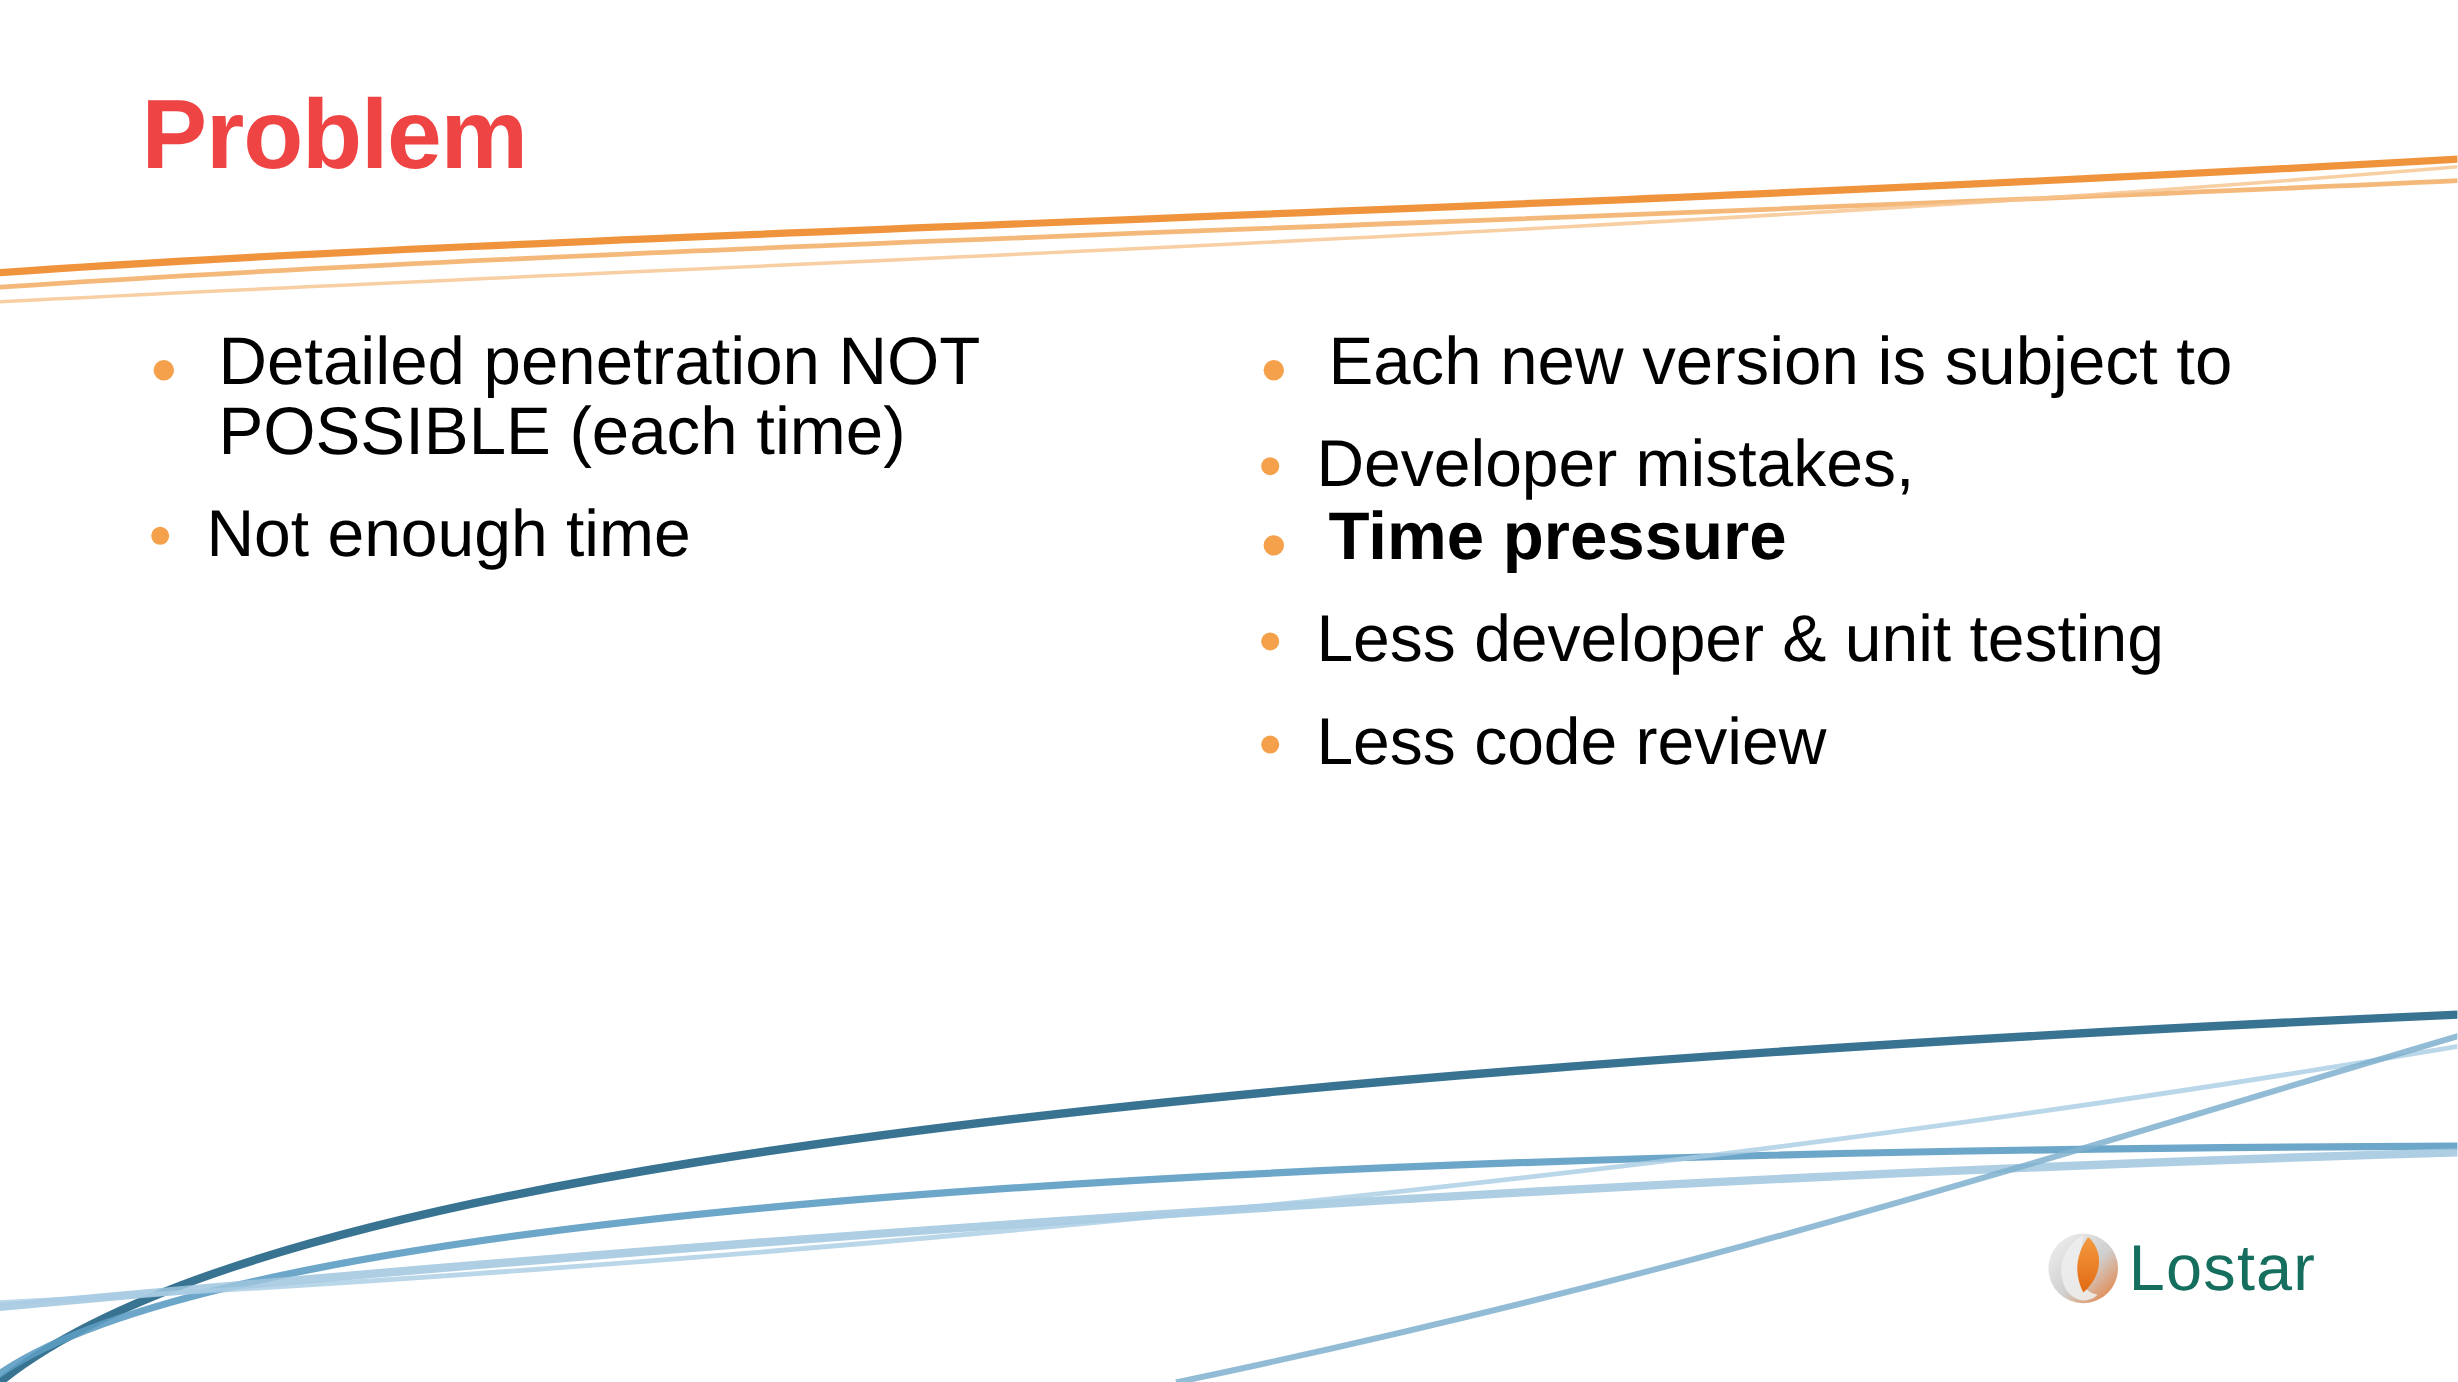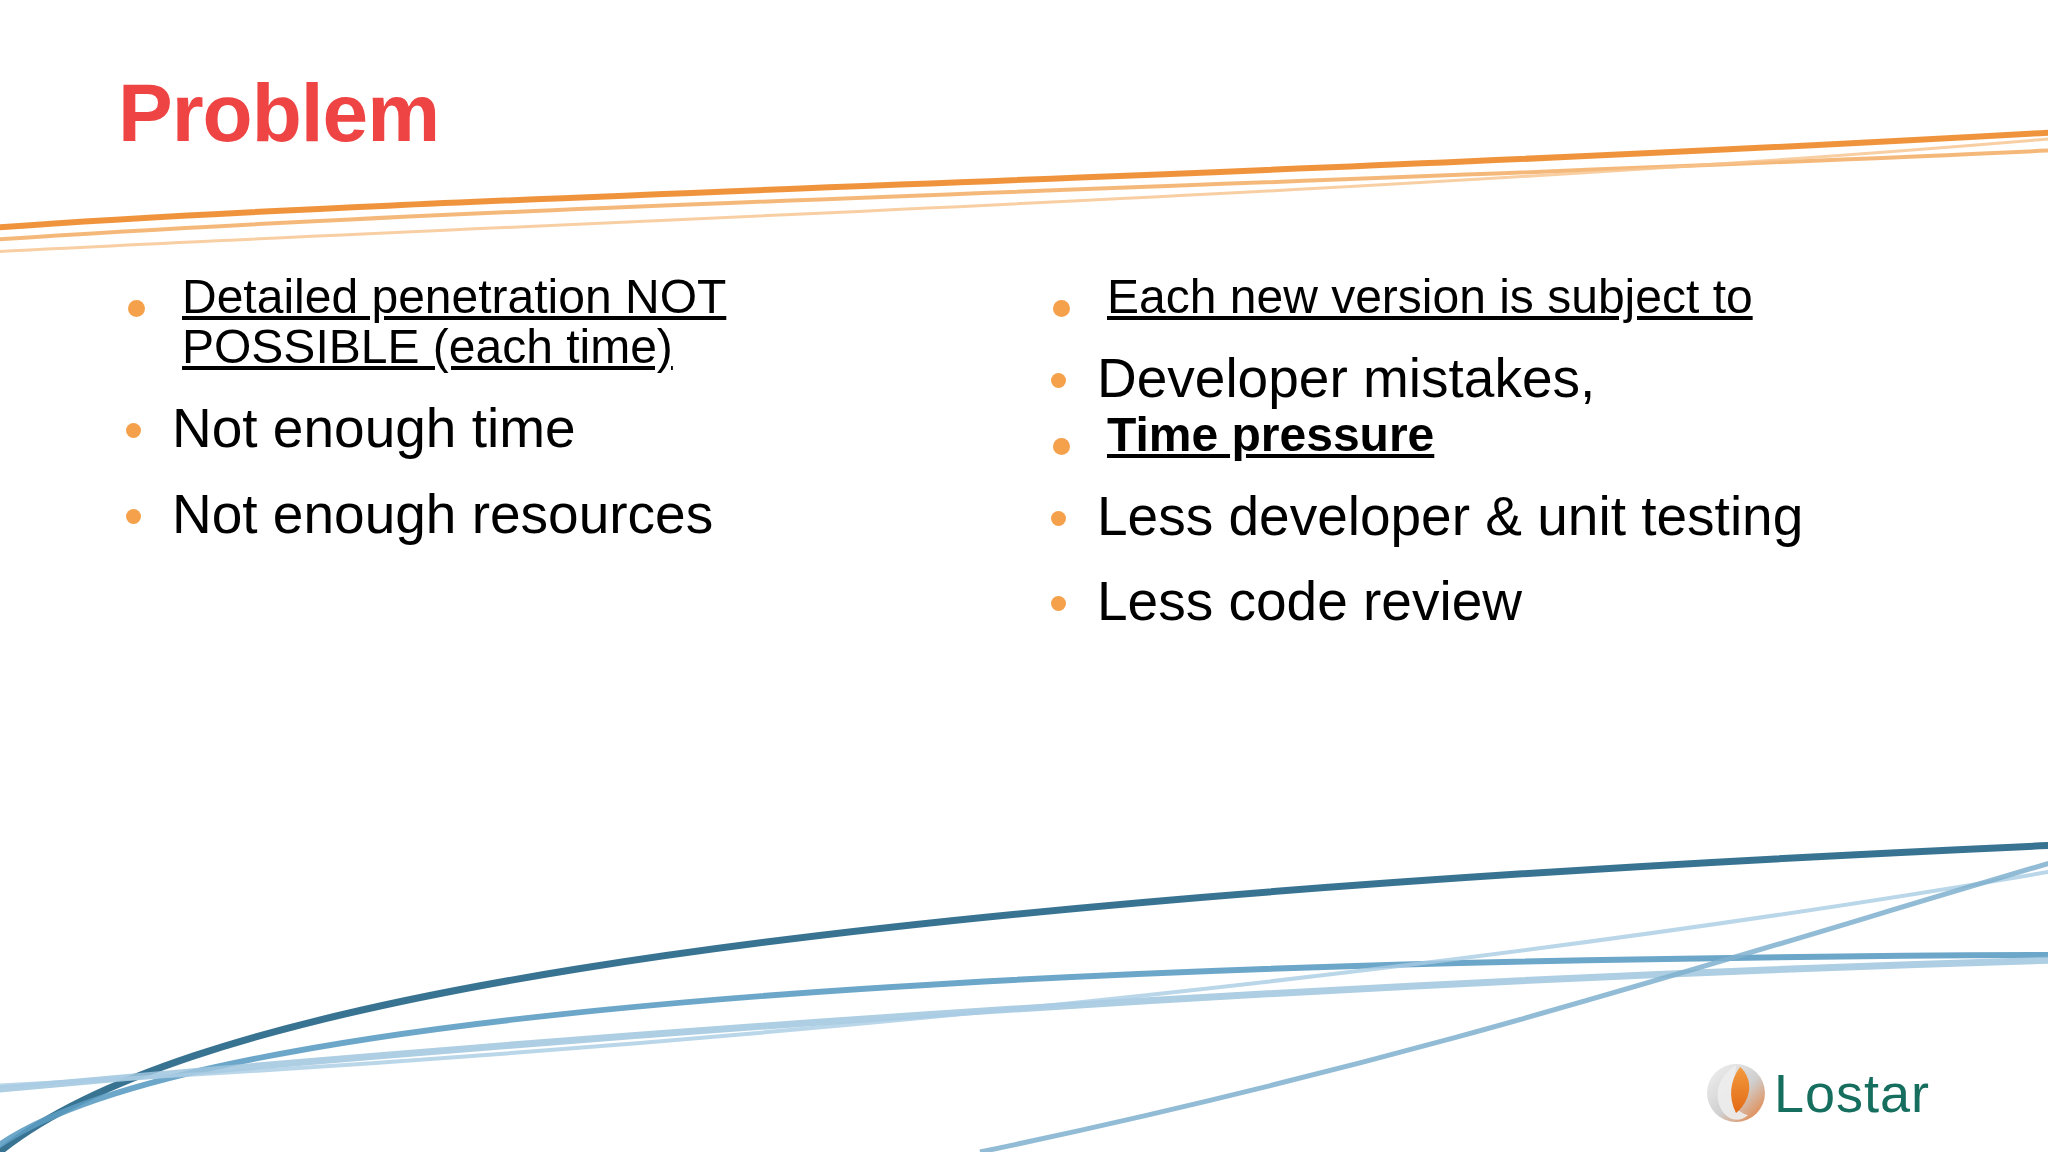--- a/index.html
+++ b/index.html
@@ -64,41 +64,41 @@
     border-radius: 50%;
     background: #F5A04A;
   }
   li.item > .txt {
     display: block;
   }
 
   
   .l1 > li.item            { padding-left: 72px; margin-bottom: 2px; }
   .l1 > li.item > .bullet  { width: 17px; height: 17px; left: 18px; top: 28px; }
-  .l1 > li.item > .txt     { font-size: 48px; line-height: 1.04; text-decoration: underline; }
+  .l1 > li.item > .txt     { font-size: 56px; line-height: 1.04; }
 
   
   .l2                      { margin-left: 98px; }
   .l2 > li.item            { padding-left: 62px; margin-bottom: 2px; }
   .l2 > li.item > .bullet  { width: 15px; height: 15px; left: 16px; top: 23px; }
   .l2 > li.item > .txt     { font-size: 55px; line-height: 1.05; margin-top: 28px; }
 
   
   .l3                      { margin-left: 90px; }
   .l3 > li.item            { padding-left: 52px; margin-bottom: 1px; }
   .l3 > li.item > .bullet  { width: 11px; height: 11px; left: 14px; top: 18px; }
   .l3 > li.item > .txt     { font-size: 35px; line-height: 1.1; }
 
   .bold { font-weight: bold; }
 
   
   .logo {
     position: absolute;
     left: 1700px;
-    top: 1052px;
+    top: 1016px;
     width: 268px;
     height: 82px;
     display: flex;
     align-items: center;
   }
   .logo-mark {
     width: 72px;
     height: 72px;
     flex: 0 0 auto;
   }
@@ -135,24 +135,20 @@
       <li class="item">
         <span class="bullet"></span>
         <span class="txt">Detailed penetration NOT POSSIBLE (each time)</span>
       </li>
     </ul>
 
     <ul class="lvl l2">
       <li class="item">
         <span class="bullet"></span>
         <span class="txt">Not enough time</span>
-      </li>
-      <li class="item">
-        <span class="bullet"></span>
-        <span class="txt">Not enough resources</span>
       </li>
     </ul>
 
   </div>
 
   <div class="col col-right">
     <ul class="lvl l1">
       <li class="item">
         <span class="bullet"></span>
         <span class="txt">Each new version is subject to</span>

